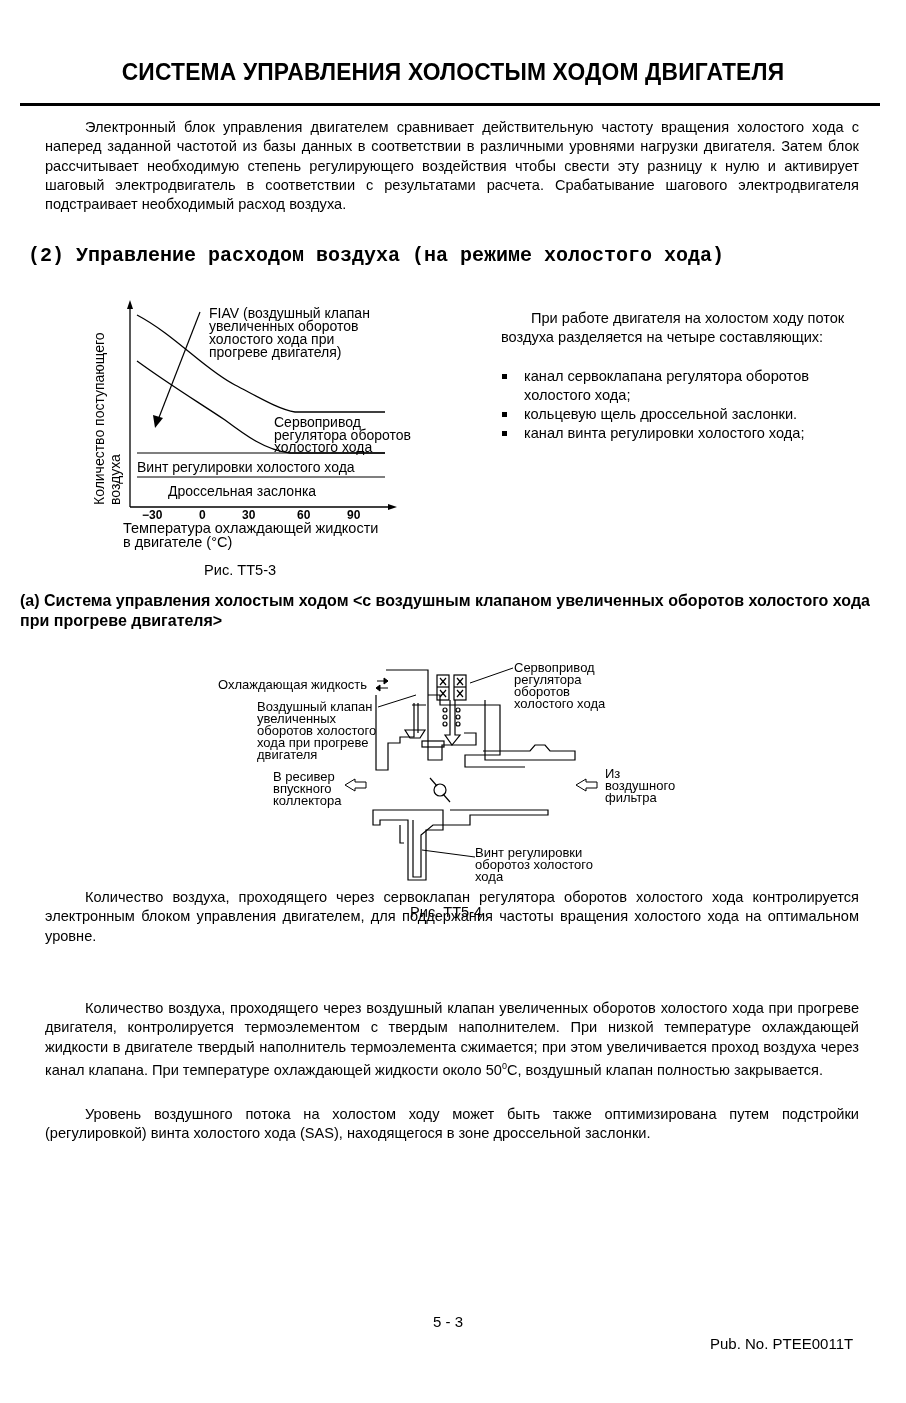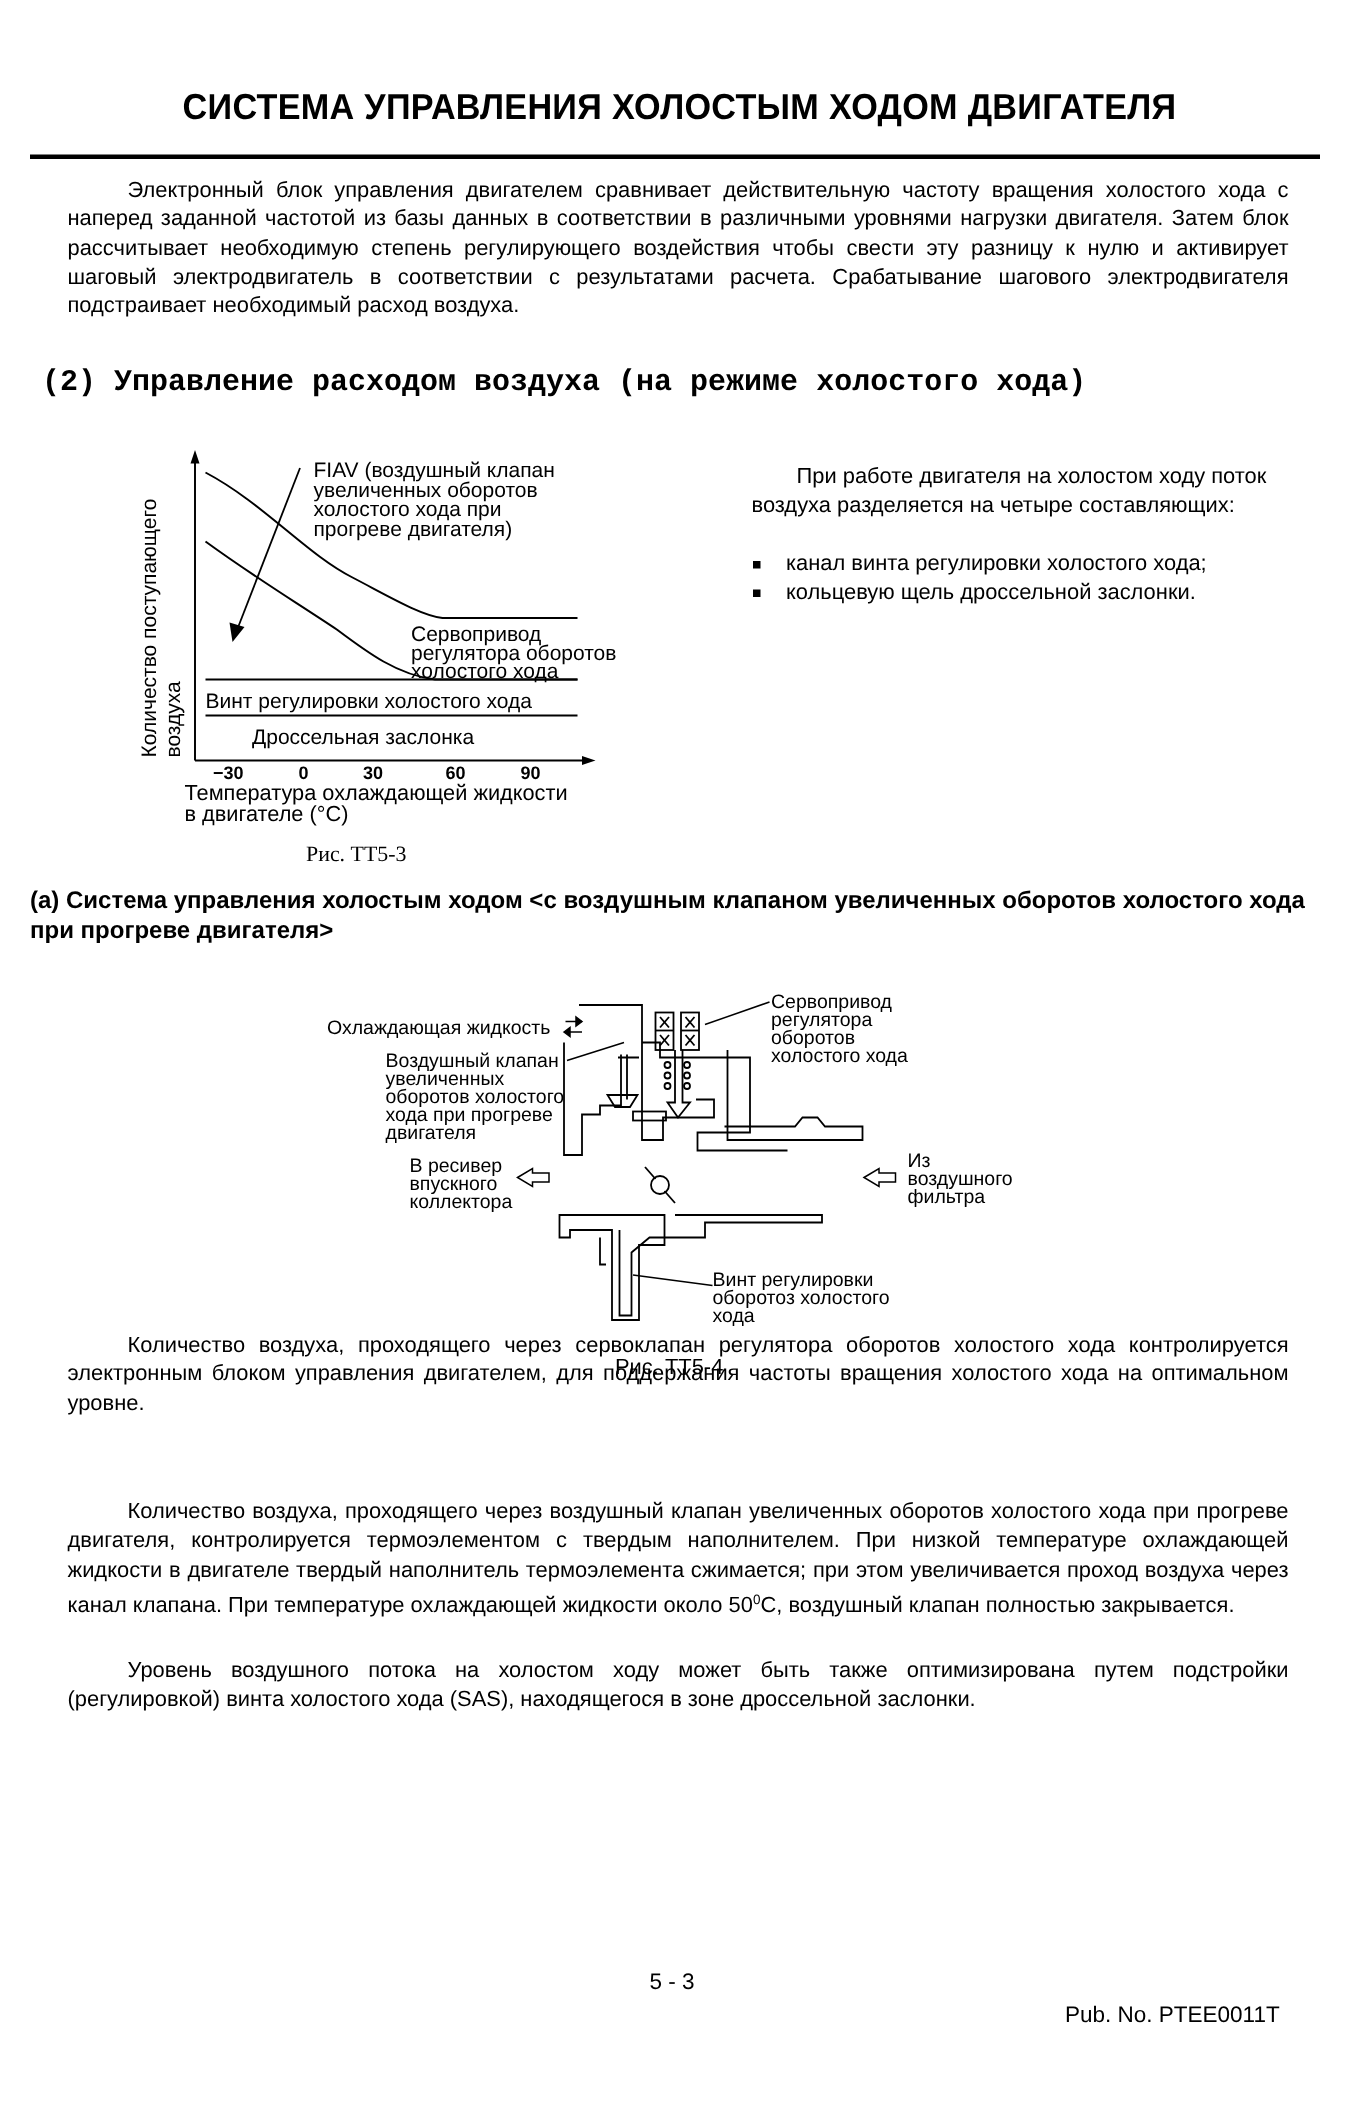--- a/index.html
+++ b/index.html
@@ -60,27 +60,28 @@
   <text x="83" y="201" font-size="14">Дроссельная заслонка</text>
 
   <text x="57" y="224" font-size="12" font-weight="bold">−30</text>
   <text x="114" y="224" font-size="12" font-weight="bold">0</text>
   <text x="157" y="224" font-size="12" font-weight="bold">30</text>
   <text x="212" y="224" font-size="12" font-weight="bold">60</text>
   <text x="262" y="224" font-size="12" font-weight="bold">90</text>
   <text x="38" y="238" font-size="14.5">Температура охлаждающей жидкости</text>
   <text x="38" y="252" font-size="14.5">в двигателе (°C)</text>
 </svg>
-<div class="caption" style="left:204px; top:562px;font-family:Liberation Serif, serif;">Рис. ТТ5-3</div>
+<div class="caption" style="left:204px; top:562px;">Рис. ТТ5-3</div>
 
 <div class="right-text">
   <div><span class="indent" style="display:inline-block;width:30px;"></span><span>При работе двигателя на холостом ходу поток воздуха разделяется на четыре составляющих:</span></div>
   <ul>
+    <li><span class="bullet"></span><span>канал сервоклапана регулятора оборотов холостого хода;</span></li>
+    <li><span class="bullet"></span><span>кольцевую щель дроссельной заслонки.</span></li>
     <li><span class="bullet"></span><span>канал винта регулировки холостого хода;</span></li>
-    <li><span class="bullet"></span><span>кольцевую щель дроссельной заслонки.</span></li>
   </ul>
 </div>
 
 <div class="h3">(a) Система управления холостым ходом &lt;с воздушным клапаном увеличенных оборотов холостого хода при прогреве двигателя&gt;</div>
 
 <svg class="diagram-svg" width="500" height="240" viewBox="0 0 500 240">
   <g fill="none" stroke="#000" stroke-width="1.2">
 
     <path d="M186,15 L228,15 L228,105 L242,105 L242,90 L276,90 L276,78 L264,78"></path>
     <path d="M176,40 L176,115 L188,115 L188,88 L200,88 L200,82 L214,82 L214,48"></path>

